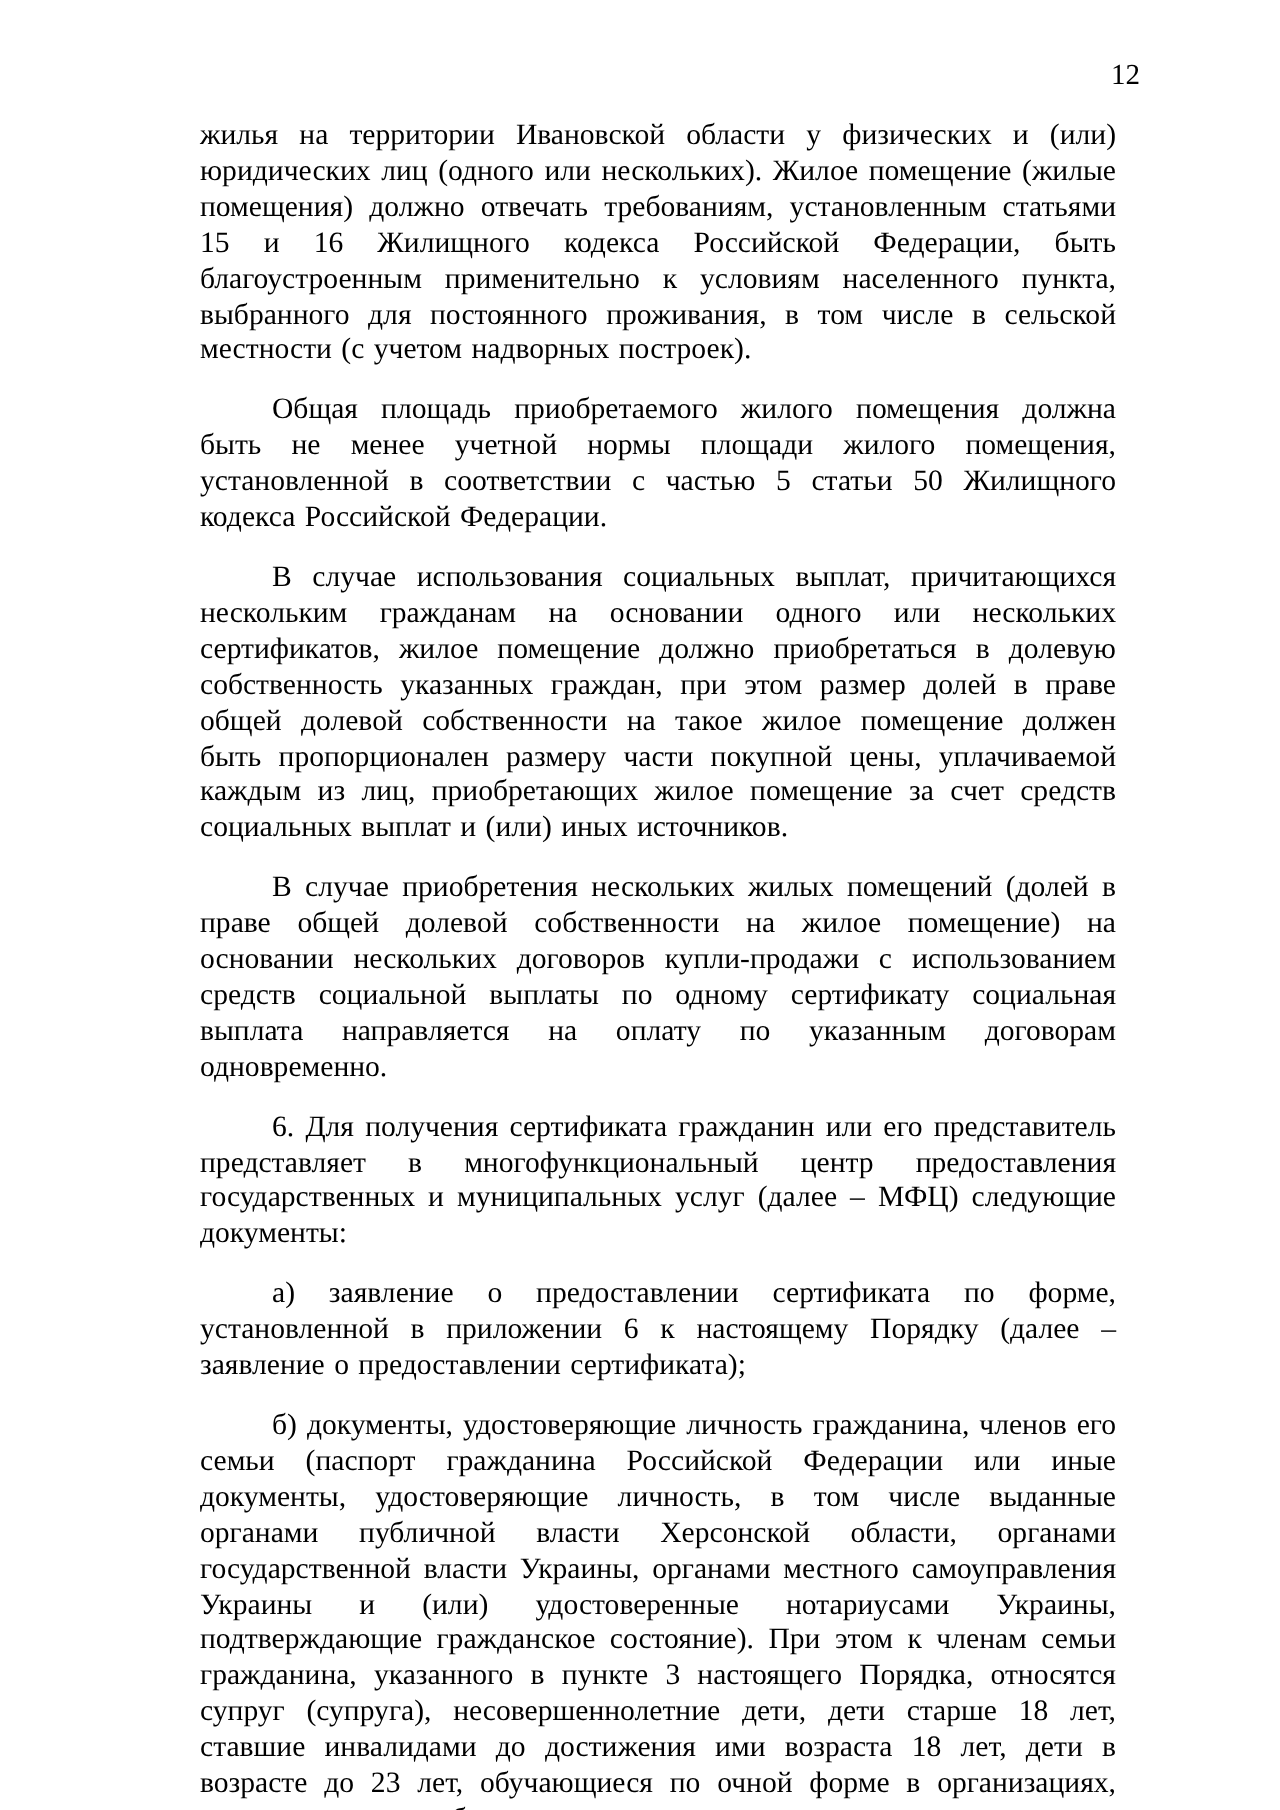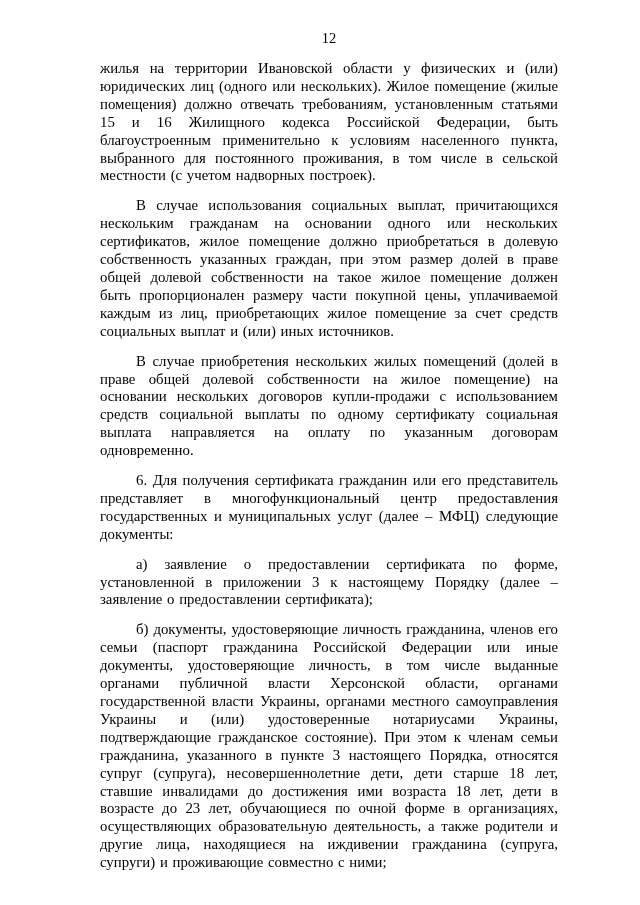--- a/index.html
+++ b/index.html
@@ -15,21 +15,21 @@
     color: #000000;
   }
   .page {
     box-sizing: border-box;
     width: 640px;
     height: 905px;
     background: #ffffff;
     padding: 30px 70px 30px 88px;
   }
   .page-number {
-    text-align: center;
+    text-align: right;
     font-size: 14.5px;
     line-height: 17px;
     margin: 0 0 13px 0;
   }
   .body-text p {
     margin: 12px;
     font-size: 14.8px;
     line-height: 17.9px;
     text-align: justify;
     word-spacing: 1px;
@@ -40,20 +40,21 @@
 </style>
 </head>
 <body>
 
 <div class="page">
 
   <div class="page-number">12</div>
 
   <div class="body-text">
     <p class="no-indent">жилья на территории Ивановской области у физических и (или) юридических лиц (одного или нескольких). Жилое помещение (жилые помещения) должно отвечать требованиям, установленным статьями 15 и 16 Жилищного кодекса Российской Федерации, быть благоустроенным применительно к условиям населенного пункта, выбранного для постоянного проживания, в том числе в сельской местности (с учетом надворных построек).</p>
+    <p class="indent">Общая площадь приобретаемого жилого помещения должна быть не менее учетной нормы площади жилого помещения, установленной в соответствии с частью 5 статьи 50 Жилищного кодекса Российской Федерации.</p>
     <p class="indent">В случае использования социальных выплат, причитающихся нескольким гражданам на основании одного или нескольких сертификатов, жилое помещение должно приобретаться в долевую собственность указанных граждан, при этом размер долей в праве общей долевой собственности на такое жилое помещение должен быть пропорционален размеру части покупной цены, уплачиваемой каждым из лиц, приобретающих жилое помещение за счет средств социальных выплат и (или) иных источников.</p>
     <p class="indent">В случае приобретения нескольких жилых помещений (долей в праве общей долевой собственности на жилое помещение) на основании нескольких договоров купли-продажи с использованием средств социальной выплаты по одному сертификату социальная выплата направляется на оплату по указанным договорам одновременно.</p>
     <p class="indent">6. Для получения сертификата гражданин или его представитель представляет в многофункциональный центр предоставления государственных и муниципальных услуг (далее – МФЦ) следующие документы:</p>
-    <p class="indent">а) заявление о предоставлении сертификата по форме, установленной в приложении 3 к настоящему Порядку (далее – заявление о предоставлении сертификата);</p>
+    <p class="indent">а) заявление о предоставлении сертификата по форме, установленной в приложении 6 к настоящему Порядку (далее – заявление о предоставлении сертификата);</p>
     <p class="indent">б) документы, удостоверяющие личность гражданина, членов его семьи (паспорт гражданина Российской Федерации или иные документы, удостоверяющие личность, в том числе выданные органами публичной власти Херсонской области, органами государственной власти Украины, органами местного самоуправления Украины и (или) удостоверенные нотариусами Украины, подтверждающие гражданское состояние). При этом к членам семьи гражданина, указанного в пункте 3 настоящего Порядка, относятся супруг (супруга), несовершеннолетние дети, дети старше 18 лет, ставшие инвалидами до достижения ими возраста 18 лет, дети в возрасте до 23 лет, обучающиеся по очной форме в организациях, осуществляющих образовательную деятельность, а также родители и другие лица, находящиеся на иждивении гражданина (супруга, супруги) и проживающие совместно с ними;</p>
   </div>
 
 </div>
 
 </body></html>

